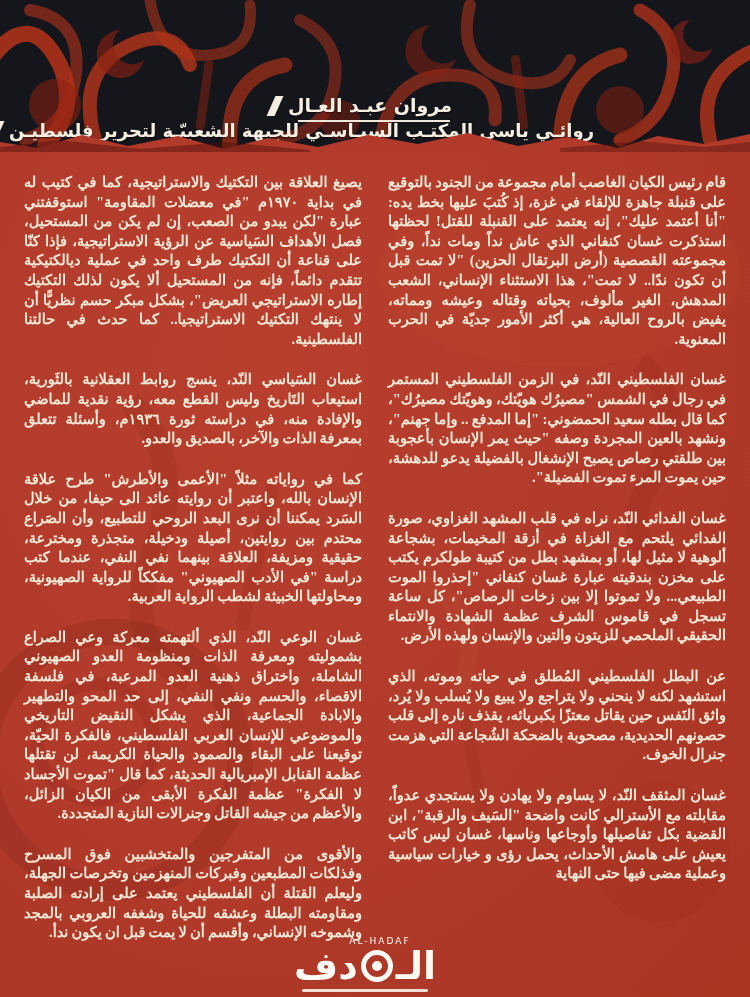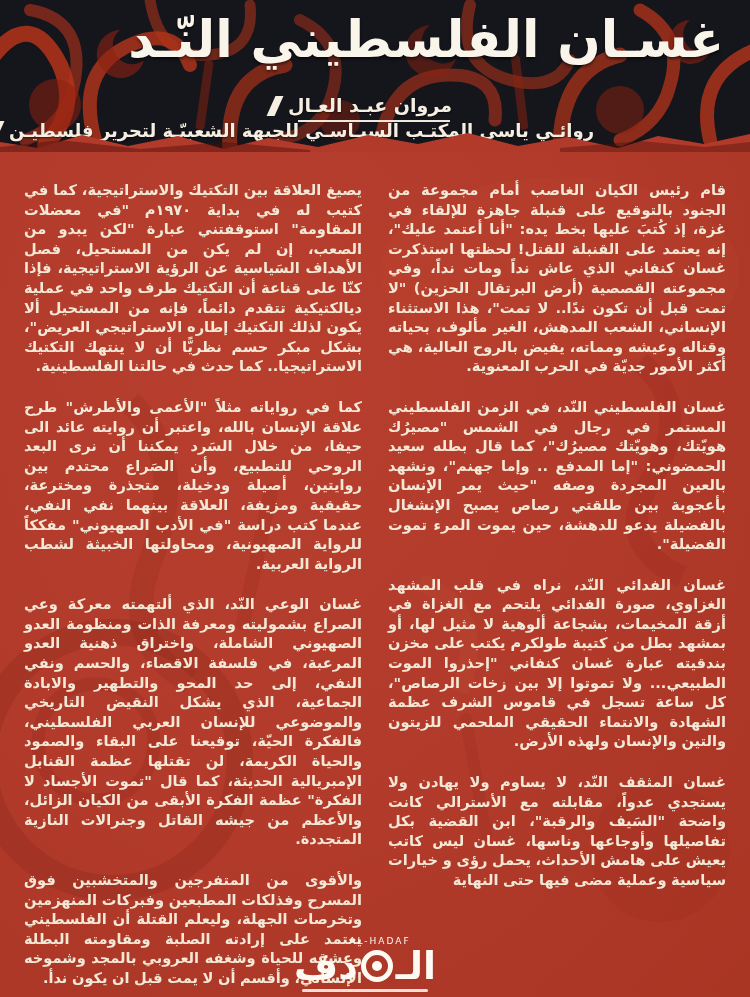--- a/index.html
+++ b/index.html
@@ -30,22 +30,22 @@
   .tear{position:absolute;bottom:-1px;left:0;z-index:4;}
   
   .article-main{
     position:absolute;top:152px;left:0;width:750px;height:845px;
     padding:0;overflow:hidden;
   }
   .motifs{position:absolute;top:0;left:0;z-index:0;}
   .columns{position:relative;z-index:1;display:flex;gap:26px;padding:16px 24px 0;}
   .col{width:338px;}
   .col p{
-    margin:12px 0 21px;color:#f3e8d6;font-size:14.6px;line-height:19.6px;font-weight:bold;
-    text-align:justify;text-justify:inter-word;word-spacing:-0.5px;
+    margin:5px 0 21px;color:#f3e8d6;font-size:14.6px;line-height:19.6px;font-weight:bold;
+    text-align:justify;text-justify:inter-word;word-spacing:-0.5px;font-family:Liberation Serif, serif;
   }
   
   .logo{position:absolute;bottom:5px;left:50%;transform:translateX(-50%);margin-left:-10px;z-index:2;width:170px;text-align:center;}
   .logo-latin{color:#fdfaf4;font-size:9px;letter-spacing:2px;font-weight:normal;text-align:center;padding-left:30px;margin-bottom:1px;}
   .logo-mark{display:flex;direction:rtl;align-items:center;justify-content:center;gap:3px;color:#fdfaf4;font-size:38px;font-weight:bold;line-height:38px;}
   .target-icon{display:inline-block;width:22px;height:22px;border:5px solid #fdfaf4;border-radius:50%;position:relative;}
   .target-icon::after{content:"";position:absolute;left:50%;top:50%;width:10px;height:10px;margin:-5px 0 0 -5px;border-radius:50%;background:#fdfaf4;}
   .logo-tagline-bar{height:3px;width:126px;margin:4px auto 0;background:rgba(255,252,245,.85);border-radius:2px;}
 </style>
 </head>
@@ -73,21 +73,20 @@
         <path d="M120,30 a24,24 0 1,0 24,30 a18,18 0 1,1 -24,-30" opacity=".6"></path>
         <circle cx="340" cy="120" r="20" opacity=".45"></circle>
         <path d="M430,25 a26,26 0 1,0 26,34 a19,19 0 1,1 -26,-34" opacity=".5"></path>
         <circle cx="620" cy="110" r="24" opacity=".5"></circle>
         <path d="M690,20 a22,22 0 1,0 22,28 a16,16 0 1,1 -22,-28" opacity=".6"></path>
         <rect x="200" y="60" width="9" height="70" rx="4" opacity=".5" transform="rotate(8 204 95)"></rect>
         <rect x="515" y="55" width="9" height="75" rx="4" opacity=".5" transform="rotate(-7 519 92)"></rect>
       </g>
     </svg>
 
-    <h1 class="poster-title">غسـان الفلسطيني النّـد</h1>
 
     <div class="author-line"><span>مروان عبـد العـال</span><span class="slash-mark" style="margin-right:9px;"></span></div>
     <div class="author-underline"></div>
     <div class="role-line"><span>روائـي ياسي المكتـب السيـاسـي للجبهة الشعبيّـة لتحرير فلسطيـن</span><span class="slash-mark"></span></div>
 
     <svg class="tear" width="750" height="26" viewBox="0 0 750 26">
       <path d="M0,26 L0,15 L38,21 L82,8 L128,19 L178,9 L224,22 L268,11 L318,20 L368,8 L418,17 L468,6 L518,19 L568,10 L618,21 L658,9 L704,17 L750,7 L750,26 Z" fill="#b13a2b"></path>
       <path d="M0,26 L0,20 L60,13 L140,22 L225,15 L310,23 L310,26 Z" fill="#4e0f08" opacity=".45"></path>
       <path d="M560,26 L560,21 L640,14 L705,20 L750,15 L750,26 Z" fill="#4e0f08" opacity=".4"></path>
     </svg>
@@ -105,26 +104,28 @@
       <rect x="470" y="560" width="12" height="130" rx="6" fill="#7e1d10" opacity=".12" transform="rotate(-10 476 625)"></rect>
       <circle cx="660" cy="700" r="70" fill="#8e2110" opacity=".10"></circle>
     </svg>
 
     <div class="columns">
 
       <section class="col">
         <p>قام رئيس الكيان الغاصب أمام مجموعة من الجنود بالتوقيع على قنبلة جاهزة للإلقاء في غزة، إذ كُتبَ عليها بخط يده: "أنا أعتمد عليك"، إنه يعتمد على القنبلة للقتل! لحظتها استذكرت غسان كنفاني الذي عاش نداً ومات نداً، وفي مجموعته القصصية (أرض البرتقال الحزين) "لا تمت قبل أن تكون ندًا.. لا تمت"، هذا الاستثناء الإنساني، الشعب المدهش، الغير مألوف، بحياته وقتاله وعيشه ومماته، يفيض بالروح العالية، هي أكثر الأمور جديّة في الحرب المعنوية.</p>
         <p>غسان الفلسطيني النّد، في الزمن الفلسطيني المستمر في رجال في الشمس "مصيرُك هويّتك، وهويّتك مصيرُك"، كما قال بطله سعيد الحمضوني: "إما المدفع .. وإما جهنم"، ونشهد بالعين المجردة وصفه "حيث يمر الإنسان بأعجوبة بين طلقتي رصاص يصبح الإنشغال بالفضيلة يدعو للدهشة، حين يموت المرء تموت الفضيلة".</p>
         <p>غسان الفدائي النّد، نراه في قلب المشهد الغزاوي، صورة الفدائي يلتحم مع الغزاة في أزقة المخيمات، بشجاعة ألوهية لا مثيل لها، أو بمشهد بطل من كتيبة طولكرم يكتب على مخزن بندقيته عبارة غسان كنفاني "إحذروا الموت الطبيعي... ولا تموتوا إلا بين زخات الرصاص"، كل ساعة تسجل في قاموس الشرف عظمة الشهادة والانتماء الحقيقي الملحمي للزيتون والتين والإنسان ولهذه الأرض.</p>
+        <p>عن البطل الفلسطيني المُطلق في حياته وموته، الذي استشهد لكنه لا ينحني ولا يتراجع ولا يبيع ولا يُسلب ولا يُرد، واثق النَفس حين يقاتل معتزًا بكبريائه، يقذف ناره إلى قلب حصونهم الحديدية، مصحوبة بالضحكة الشُجاعة التي هزمت جنرال الخوف.</p>
         <p>غسان المثقف النّد، لا يساوم ولا يهادن ولا يستجدي عدواً، مقابلته مع الأسترالي كانت واضحة "السَيف والرقبة"، ابن القضية بكل تفاصيلها وأوجاعها وناسها، غسان ليس كاتب يعيش على هامش الأحداث، يحمل رؤى و خيارات سياسية وعملية مضى فيها حتى النهاية</p>
 
       </section>
 
       <section class="col">
         <p>يصيغ العلاقة بين التكتيك والاستراتيجية، كما في كتيب له في بداية ١٩٧٠م "في معضلات المقاومة" استوقفتني عبارة "لكن يبدو من الصعب، إن لم يكن من المستحيل، فصل الأهداف السَياسية عن الرؤية الاستراتيجية، فإذا كنّا على قناعة أن التكتيك طرف واحد في عملية ديالكتيكية تتقدم دائماً، فإنه من المستحيل ألا يكون لذلك التكتيك إطاره الاستراتيجي العريض"، بشكل مبكر حسم نظريًّا أن لا ينتهك التكتيك الاستراتيجيا.. كما حدث في حالتنا الفلسطينية.</p>
+        <p>غسان السَياسي النّد، ينسج روابط العقلانية بالثَورية، استيعاب التَاريخ وليس القطع معه، رؤية نقدية للماضي والإفادة منه، في دراسته ثورة ١٩٣٦م، وأسئلة تتعلق بمعرفة الذات والآخر، بالصديق والعدو.</p>
         <p>كما في رواياته مثلاً "الأعمى والأطرش" طرح علاقة الإنسان بالله، واعتبر أن روايته عائد الى حيفا، من خلال السَرد يمكننا أن نرى البعد الروحي للتطبيع، وأن الصَراع محتدم بين روايتين، أصيلة ودخيلة، متجذرة ومخترعة، حقيقية ومزيفة، العلاقة بينهما نفي النفي، عندما كتب دراسة "في الأدب الصهيوني" مفككاً للرواية الصهيونية، ومحاولتها الخبيثة لشطب الرواية العربية.</p>
         <p>غسان الوعي النّد، الذي ألتهمته معركة وعي الصراع بشموليته ومعرفة الذات ومنظومة العدو الصهيوني الشاملة، واختراق ذهنية العدو المرعبة، في فلسفة الاقصاء، والحسم ونفي النفي، إلى حد المحو والتطهير والابادة الجماعية، الذي يشكل النقيض التاريخي والموضوعي للإنسان العربي الفلسطيني، فالفكرة الحيّة، توقيعنا على البقاء والصمود والحياة الكريمة، لن تقتلها عظمة القنابل الإمبريالية الحديثة، كما قال "تموت الأجساد لا الفكرة" عظمة الفكرة الأبقى من الكيان الزائل، والأعظم من جيشه القاتل وجنرالات النازية المتجددة.</p>
         <p>والأقوى من المتفرجين والمتخشبين فوق المسرح وفذلكات المطبعين وفبركات المنهزمين وتخرصات الجهلة، وليعلم القتلة أن الفلسطيني يعتمد على إرادته الصلبة ومقاومته البطلة وعشقه للحياة وشغفه العروبي بالمجد وشموخه الإنساني، وأقسم أن لا يمت قبل ان يكون ندأ.</p>
       </section>
     </div>
 
     <div class="logo">
       <div class="logo-latin">AL-HADAF</div>
       <div class="logo-mark">
         <span>الـ</span>

